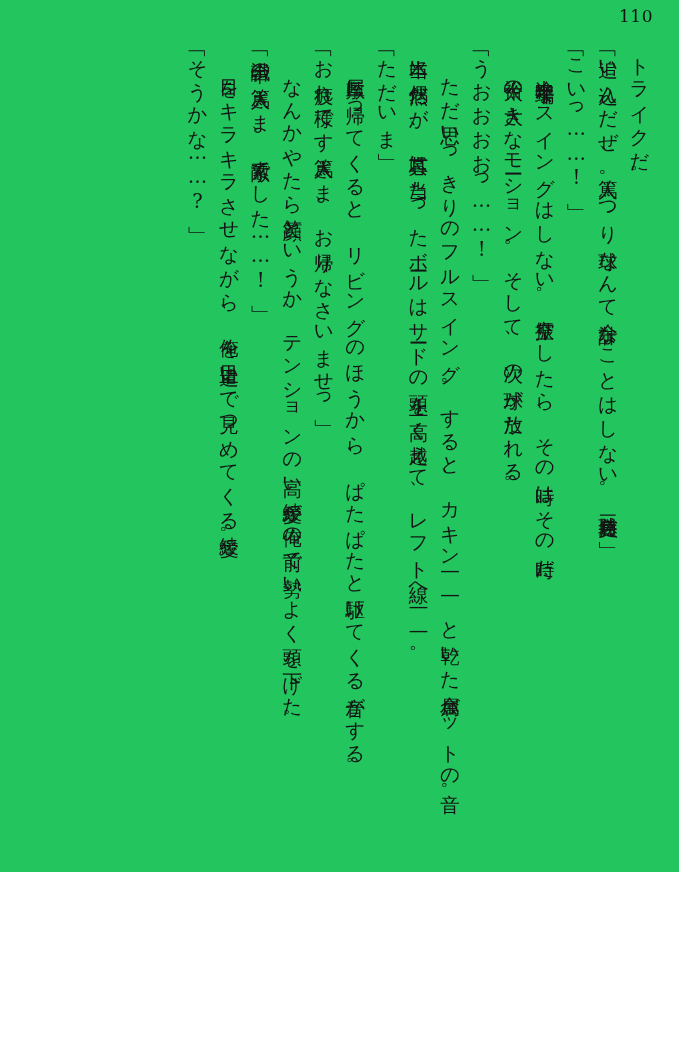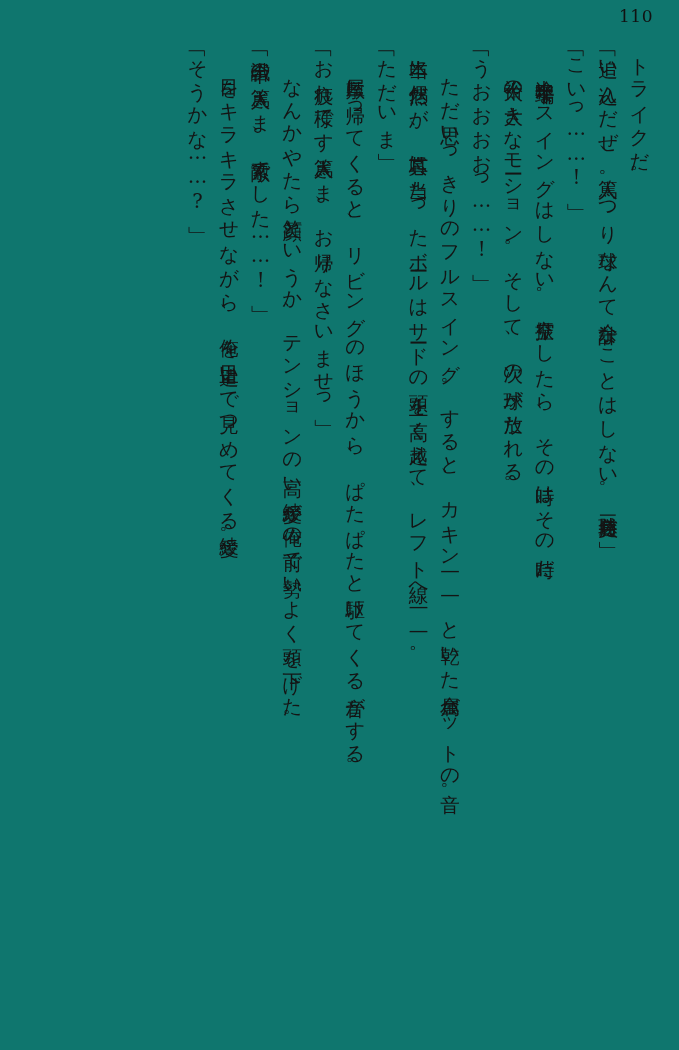--- a/index.html
+++ b/index.html
@@ -10,22 +10,22 @@
   body {
     width: 679px;
     height: 1050px;
     overflow: hidden;
     font-family: "DejaVu Serif", "Liberation Serif", serif;
     color: #111111;
   }
   .page {
     position: relative;
     width: 679px;
-    height: 1050px;
-    background: #0f766e;
+    height: 872px;
+    background: #22c55e;
     box-sizing: border-box;
   }
   .page-number {
     position: absolute;
     top: 6px;
     right: 26px;
     font-size: 17px;
     letter-spacing: 0.5px;
     color: #111111;
     font-family: "DejaVu Serif", "Liberation Serif", serif;

